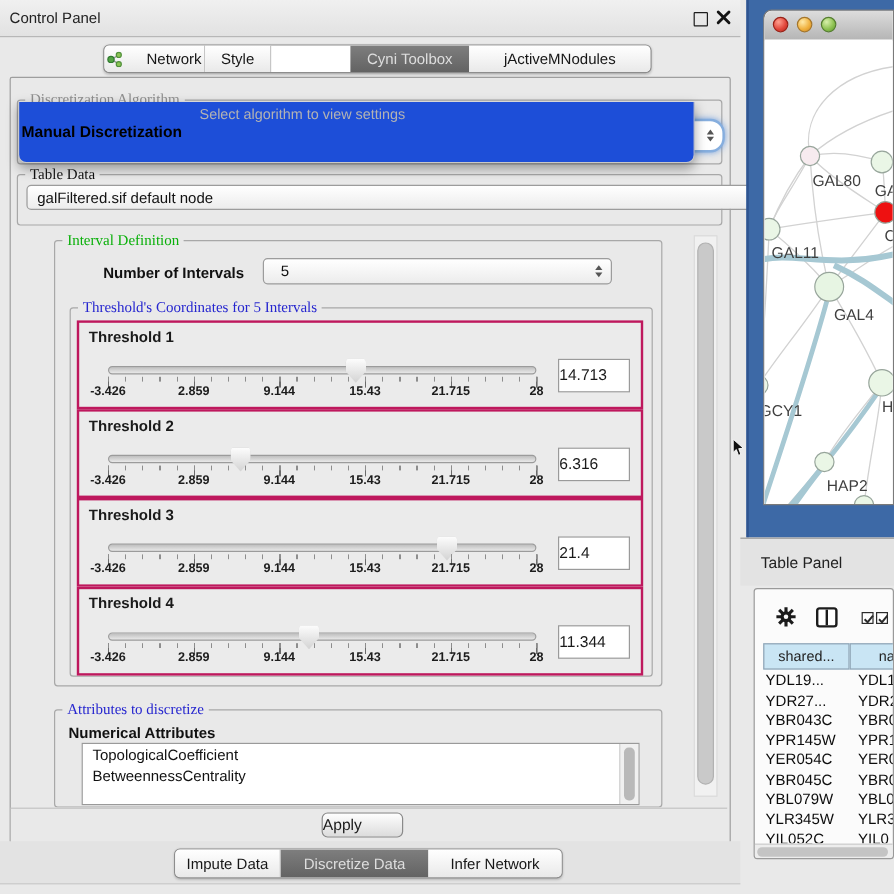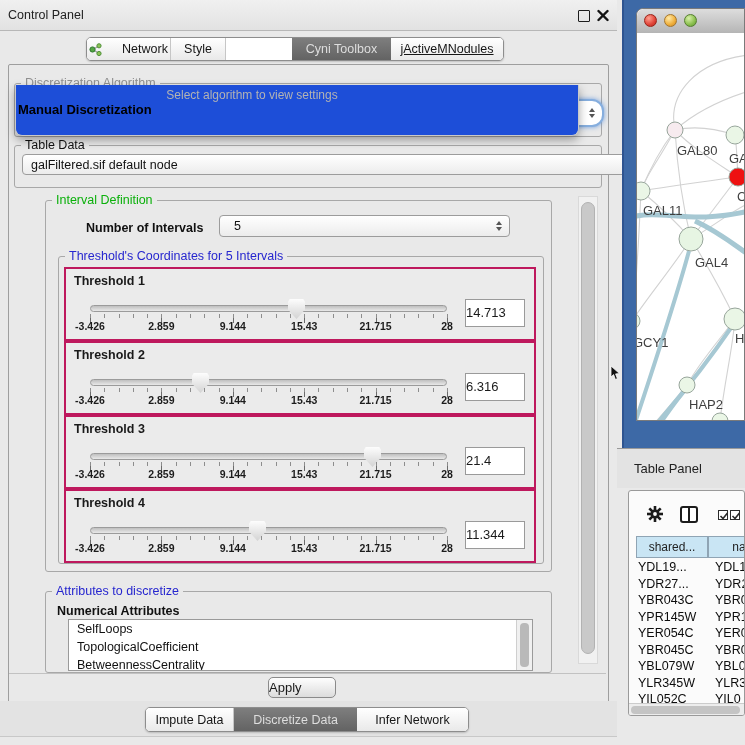--- a/index.html
+++ b/index.html
@@ -23,21 +23,21 @@
   .seg{display:flex;align-items:center;justify-content:center;gap:20px;
     font-size:12.5px;color:#161616;background:linear-gradient(#ffffff,#e9e9e9);
     border-right:1px solid #c6c6c6;height:100%;box-sizing:border-box;}
   .seg:last-child{border-right:none;}
   .seg.dark{background:linear-gradient(#7e7e7e,#636363);color:#dedede;border-right:none;}
 
   
   .content-panel{left:8px;top:64px;width:599px;height:637px;border:1px solid #9e9e9e;
     border-radius:2px;background:#e9e9e9;}
   .group{border:1px solid #a8a8a8;border-radius:3px;}
-  .glabel{position:absolute;top:-8px;left:6px;background:#e9e9e9;padding:0 4px;font-size:12.5px;}
+  .glabel{position:absolute;top:-8px;left:6px;background:#e9e9e9;padding:0 4px;font-size:12.5px;font-family:Liberation Serif, serif;}
   .glabel.gray{color:#8f8f8f;}
   .glabel.green{color:#0ab00a;}
   .glabel.blue{color:#2626cf;}
   .glabel.black{color:#111;}
 
   .g-disc{left:14px;top:83px;width:586px;height:52px;z-index:1;}
   .g-table{left:14px;top:145px;width:586px;height:41px;}
   .g-interval{left:45px;top:200px;width:505px;height:370px;}
   .g-thresh{left:58px;top:256px;width:484px;height:306px;}
   .g-attr{left:45px;top:591px;width:505px;height:80px;}
@@ -168,21 +168,21 @@
       </div>
       <div class="seg" style="width: 55px;">
         <span>Style</span>
       </div>
       <div class="seg" style="width: 66px; margin-top: 32px;">
         <span>Select</span>
       </div>
       <div class="seg dark" style="width: 99px;">
         <span>Cyni Toolbox</span>
       </div>
-      <div class="seg" style="width: 112px; text-decoration: underline;">
+      <div class="seg" style="width: 151px;">
         <span>jActiveMNodules</span>
       </div>
     </div>
 
   <div class="abs content-panel"></div>
 
   <div class="abs group g-disc">
     <span class="glabel gray">Discretization Algorithm</span>
   </div>
   <div class="abs algo-combo">
@@ -280,21 +280,20 @@
 
   <div class="abs v-scroll"></div>
   <div class="abs v-thumb"></div>
 
   <div class="abs group g-attr">
     <span class="glabel blue">Attributes to discretize</span>
   </div>
   <span class="abs lbl-bold attr-sub">Numerical Attributes</span>
   <div class="abs attr-list">
     <div id="attr-items">
-        <div class="attr-item">SelfLoops</div>
         <div class="attr-item">TopologicalCoefficient</div>
         <div class="attr-item">BetweennessCentrality</div>
       </div>
     <div class="attr-scroll">
         <div class="attr-thumb"></div>
       </div>
   </div>
 
   <div class="abs apply-strip"></div>
   <div class="abs apply-btn">Apply</div>

